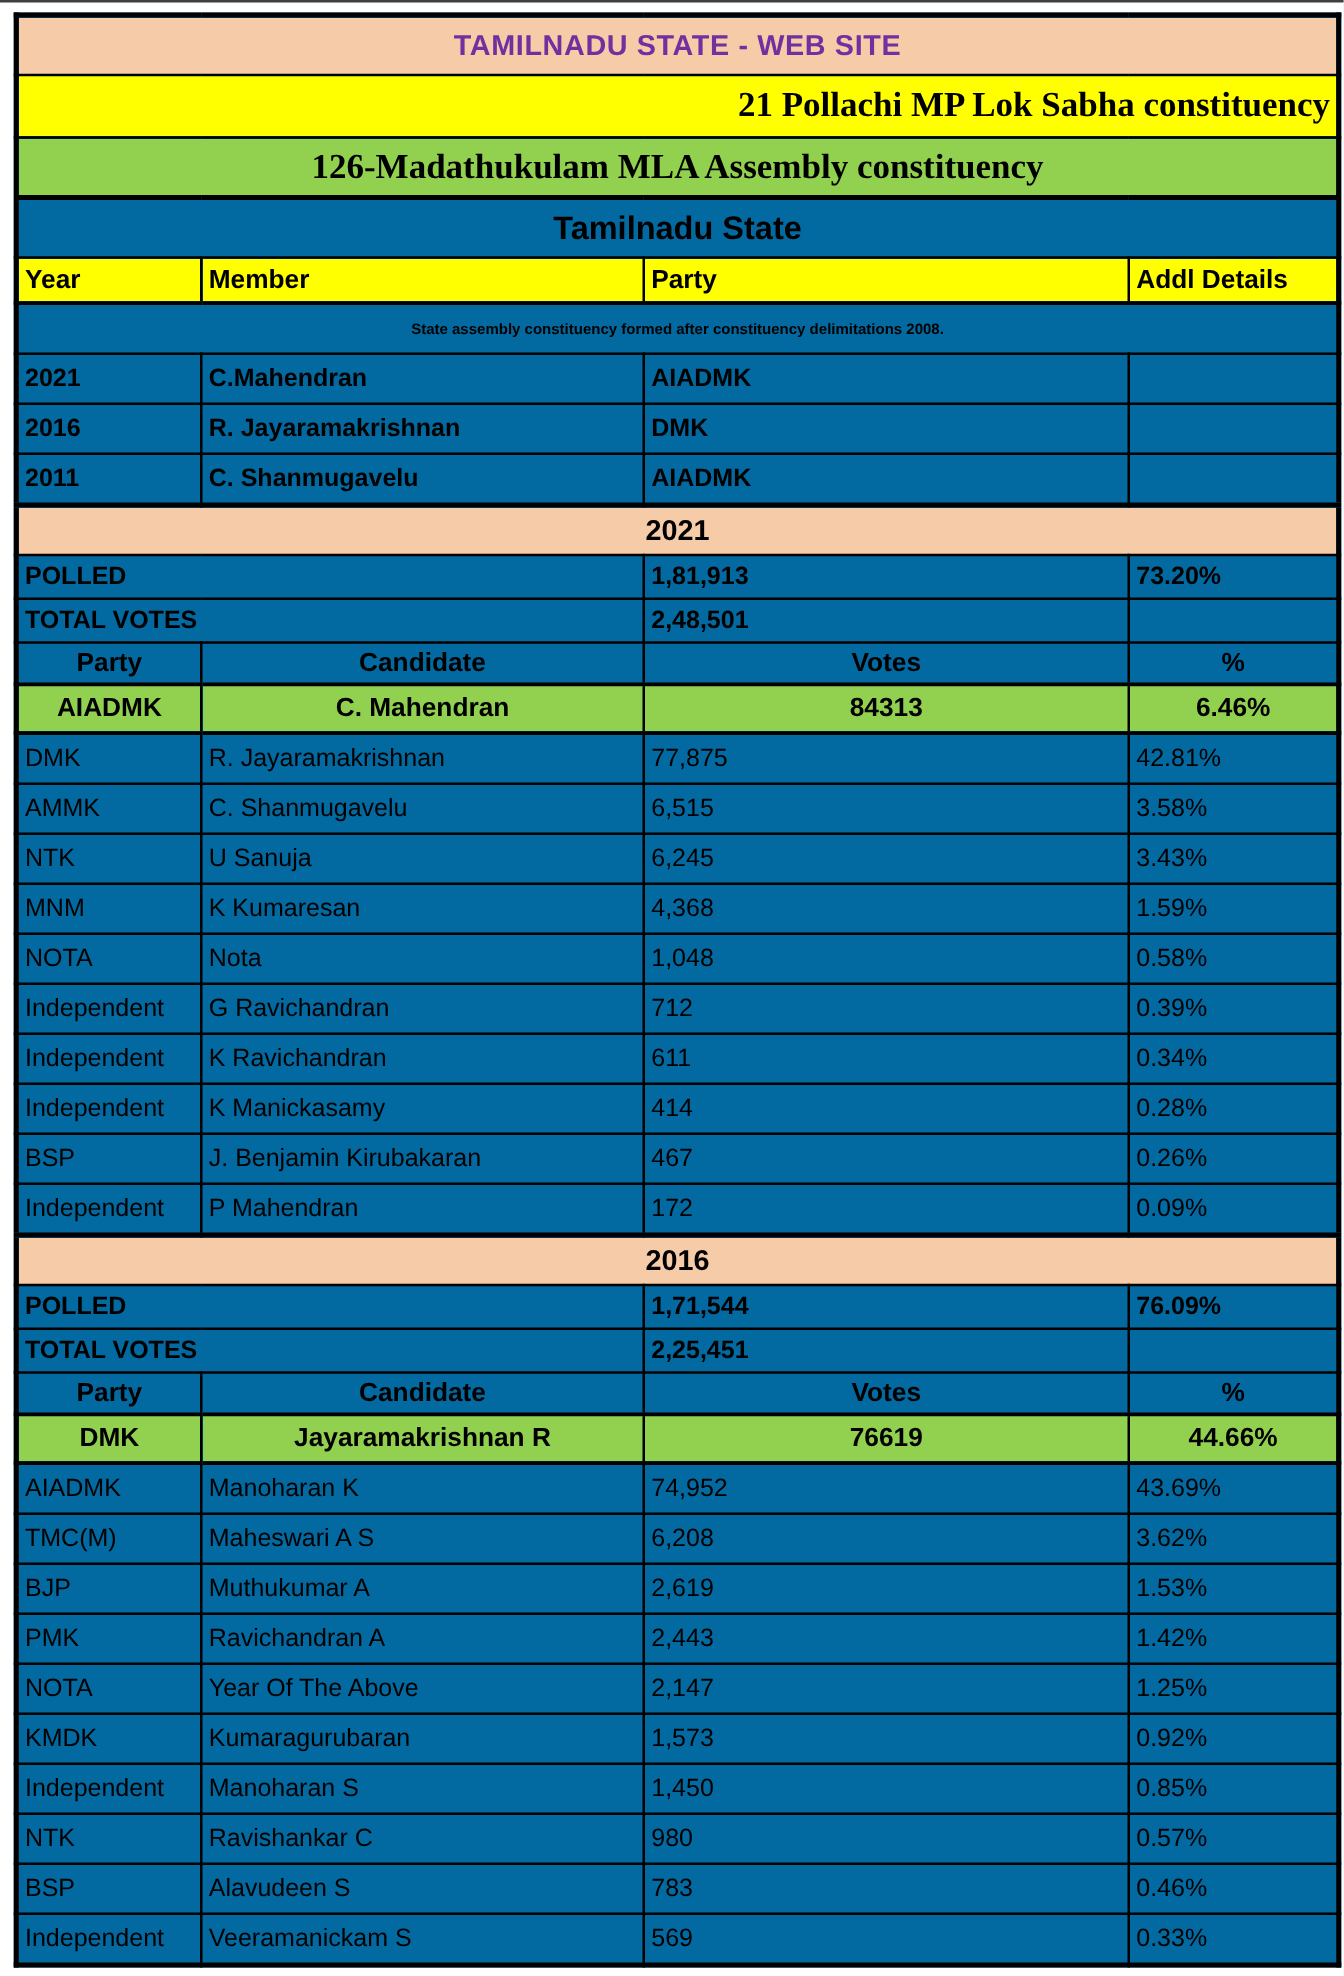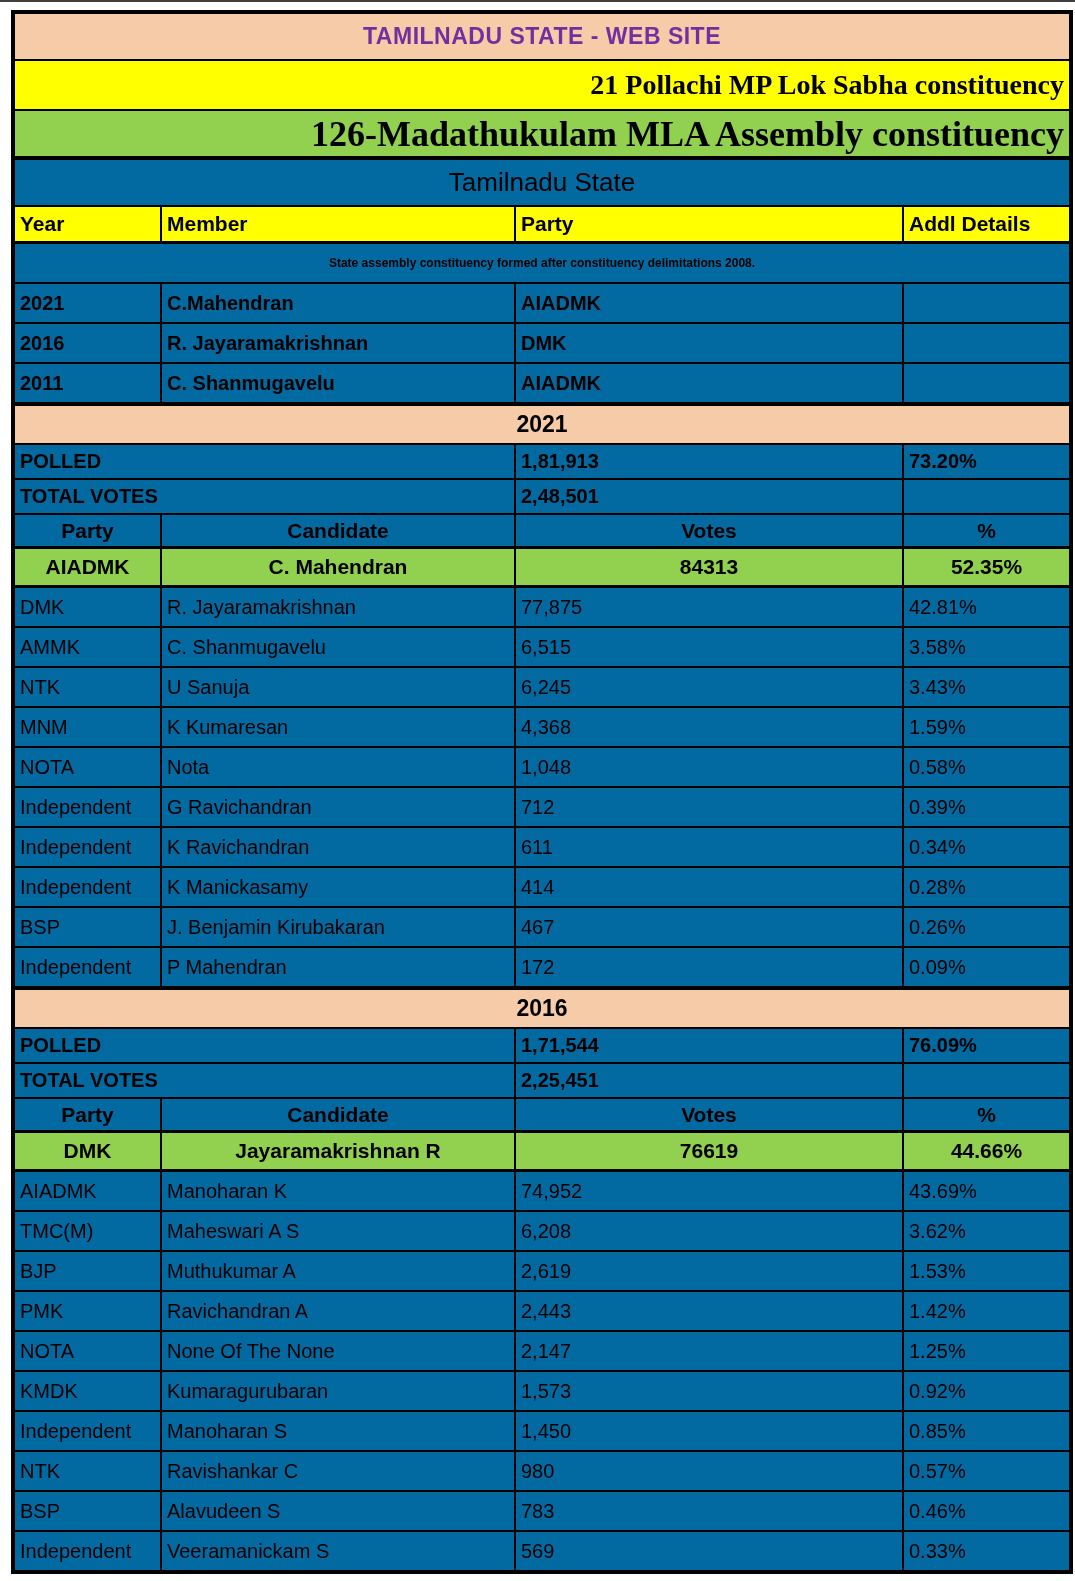--- a/index.html
+++ b/index.html
@@ -26,23 +26,23 @@
   tr.r-site td {
     background: #F5CBA8; color: #7030A0; font-weight: bold; font-size: 23px;
     text-align: center; height: 45px; letter-spacing: 0.5px;
   }
   tr.r-mp td {
     background: #FFFF00; font-family: "Liberation Serif", serif; font-weight: bold;
     font-size: 28px; text-align: right; height: 48px;
   }
   tr.r-mla td {
     background: #92D050; font-family: "Liberation Serif", serif; font-weight: bold;
-    font-size: 36px; text-align: right; height: 45px; border-bottom-width: 4px;
-  }
-  tr.r-state td { font-weight: normal; font-size: 26px; text-align: center; height: 45px; }
+    font-size: 28px; text-align: center; height: 45px; border-bottom-width: 4px;
+  }
+  tr.r-state td { font-weight: bold; font-size: 26px; text-align: center; height: 45px; }
   tr.r-cols td { background: #FFFF00; font-weight: bold; font-size: 21px; height: 34px; border-bottom-width: 3px; }
   tr.r-note td { font-weight: bold; font-size: 12px; text-align: center; height: 38px; }
   tr.r-member td { font-weight: bold; font-size: 20px; height: 38px; }
   tr.r-section td {
     background: #F5CBA8; font-weight: bold; font-size: 23px; text-align: center;
     height: 37px; border-top-width: 4px;
   }
   tr.r-polled td, tr.r-total td { font-weight: bold; font-size: 20px; height: 33px; }
   tr.r-thead td { font-weight: bold; font-size: 21px; text-align: center; height: 31px; }
   tr.r-winner td {
@@ -128,21 +128,21 @@
     <tr class="r-thead">
       <td>Party</td>
       <td>Candidate</td>
       <td>Votes</td>
       <td>%</td>
     </tr>
     <tr class="r-winner">
       <td>AIADMK</td>
       <td>C. Mahendran</td>
       <td>84313</td>
-      <td>52.35%</td>
+      <td>6.46%</td>
     </tr>
   </tbody>
   <tbody>
         <tr class="r-data">
           <td>DMK</td>
           <td>R. Jayaramakrishnan</td>
           <td class="center">77,875</td>
           <td class="center">42.81%</td>
         </tr>
         <tr class="r-data">
@@ -248,21 +248,21 @@
           <td class="center">1.53%</td>
         </tr>
         <tr class="r-data">
           <td>PMK</td>
           <td>Ravichandran A</td>
           <td class="center">2,443</td>
           <td class="center">1.42%</td>
         </tr>
         <tr class="r-data">
           <td>NOTA</td>
-          <td>None Of The None</td>
+          <td>Year Of The Above</td>
           <td class="center">2,147</td>
           <td class="center">1.25%</td>
         </tr>
         <tr class="r-data">
           <td>KMDK</td>
           <td>Kumaragurubaran</td>
           <td class="center">1,573</td>
           <td class="center">0.92%</td>
         </tr>
         <tr class="r-data">

